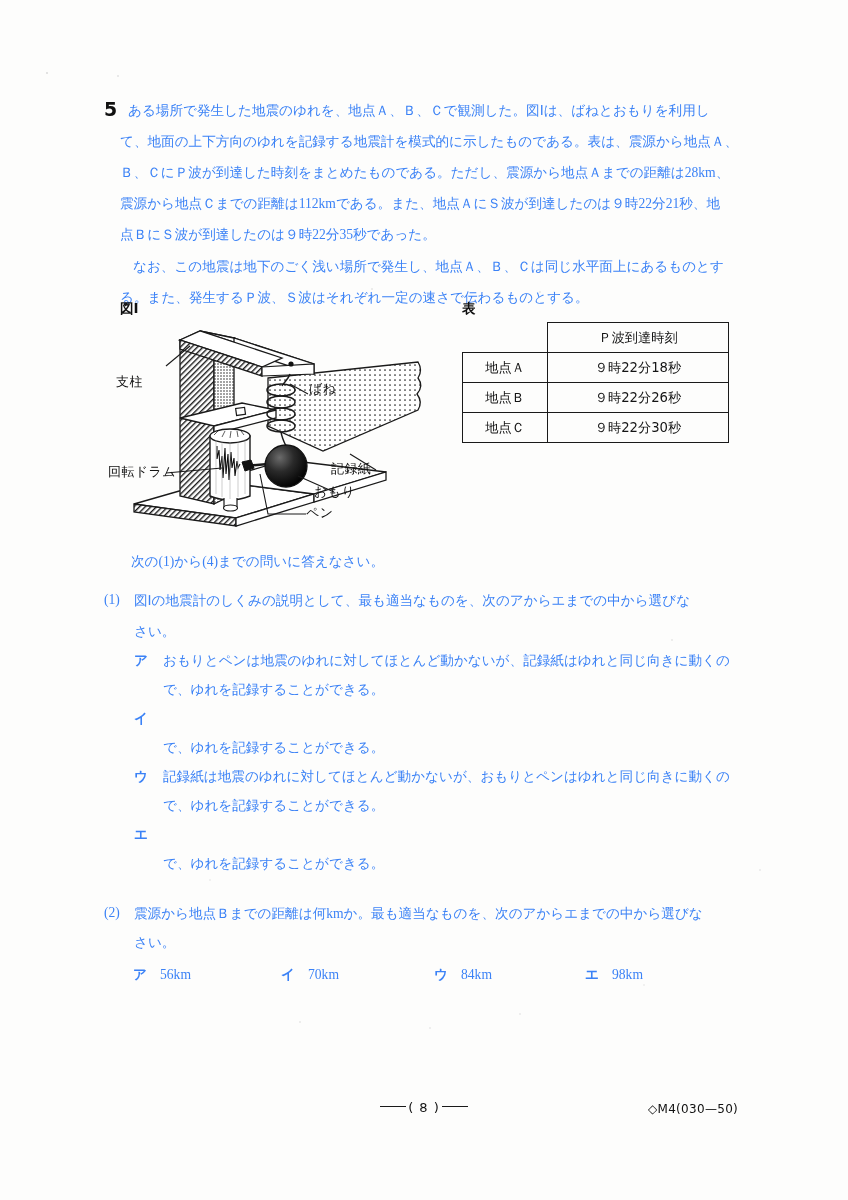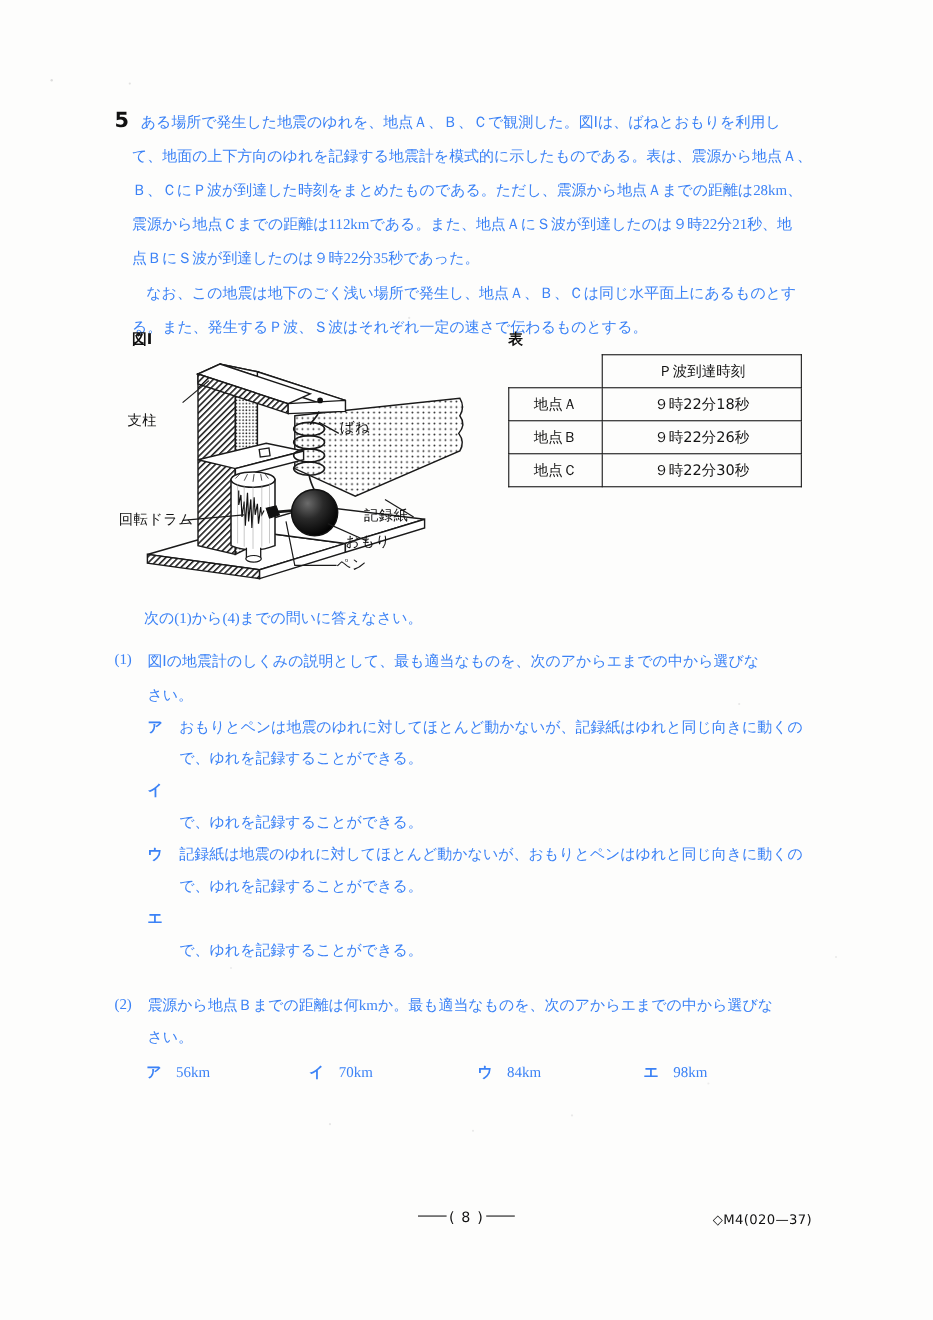--- a/index.html
+++ b/index.html
@@ -332,15 +332,15 @@
 
   <div class="body-line" style="left:434px; top:966px; font-weight:bold;">ウ</div>
   <div class="body-line" style="left:461px; top:967px;">84km</div>
 
   <div class="body-line" style="left:585px; top:966px; font-weight:bold;">エ</div>
   <div class="body-line" style="left:612px; top:967px;">98km</div>
 
   <div id="footer-page">
     <span class="dash"></span><span>( 8 )</span><span class="dash"></span>
   </div>
-  <div id="footer-code">◇M4(020—37)</div>
+  <div id="footer-code">◇M4(030—50)</div>
 
 </div>
 
 </body></html>

